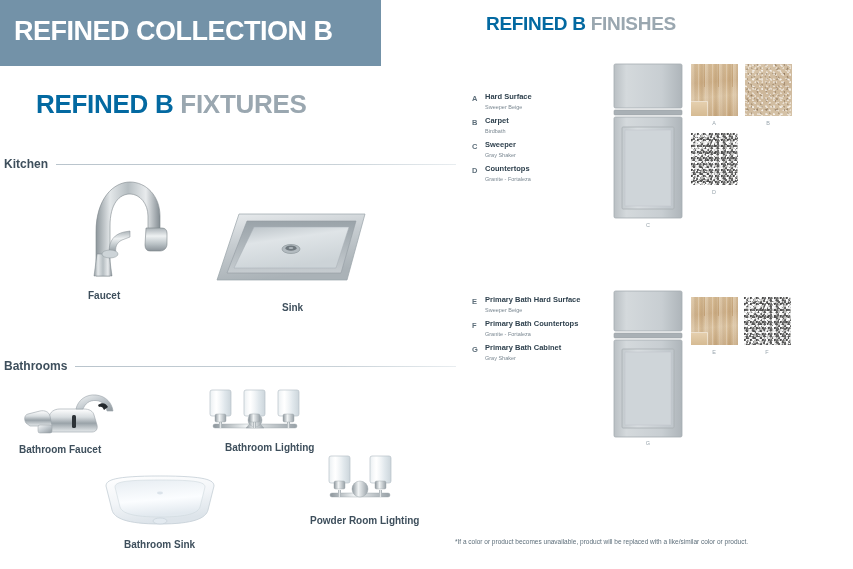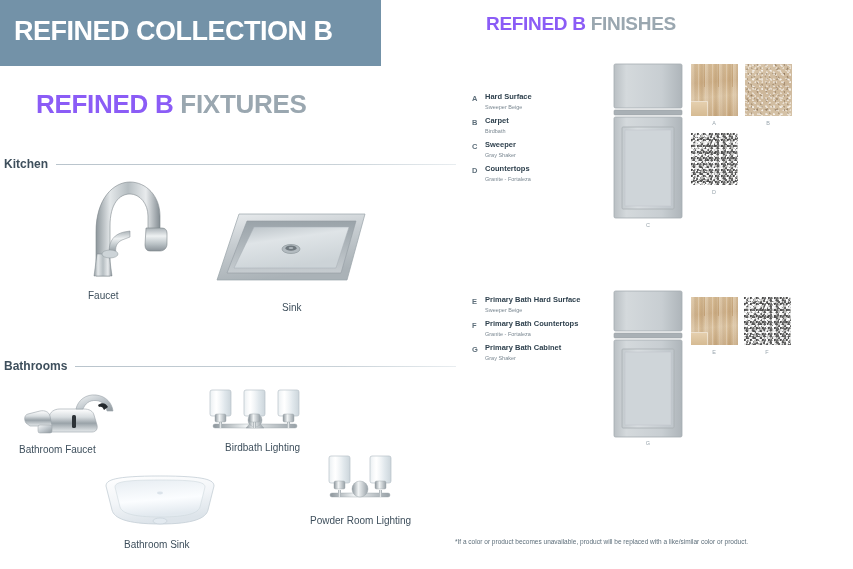--- a/index.html
+++ b/index.html
@@ -32,21 +32,21 @@
   }
 
   
   .sect-head {
     position: absolute;
     font-size: 26px;
     font-weight: bold;
     letter-spacing: -0.3px;
     white-space: nowrap;
   }
-  .sect-head .strong { color: #8b5cf6; }
+  .sect-head .strong { color: #0369a1; }
   .sect-head .light { color: #9aa7b0; font-weight: bold; }
 
   #fixtures-head { left: 36px; top: 89px; }
   #finishes-head { left: 486px; top: 13px; font-size: 19px; }
 
   
   .room-row {
     position: absolute;
     display: flex;
     align-items: center;
@@ -65,21 +65,21 @@
     height: 1px;
     background: linear-gradient(to right, #b9c4cc 0%, #c9d2d8 70%, #e8edf0 100%);
   }
   #row-kitchen { top: 157px; }
   #row-bathrooms { top: 359px; }
 
   
   .caption {
     position: absolute;
     font-size: 10px;
-    font-weight: normal;
+    font-weight: bold;
     color: #3e4f5c;
     white-space: nowrap;
   }
 
   
   .product { position: absolute; }
 
   
   .legend { position: absolute; }
   .legend-item {
@@ -328,21 +328,21 @@
       <rect x="48" y="14" width="21" height="26" rx="2" fill="url(#glass)" stroke="#b7c2c8" stroke-width="0.7"></rect>
       <rect x="53" y="38" width="11" height="8" rx="1.5" fill="url(#chr)" stroke="#9aa3a9" stroke-width="0.4"></rect>
     </g>
     <g>
       <rect x="91" y="46" width="3" height="6" fill="url(#chr)"></rect>
       <rect x="82" y="14" width="21" height="26" rx="2" fill="url(#glass)" stroke="#b7c2c8" stroke-width="0.7"></rect>
       <rect x="87" y="38" width="11" height="8" rx="1.5" fill="url(#chr)" stroke="#9aa3a9" stroke-width="0.4"></rect>
     </g>
   </svg>
 </div>
-<div class="caption" style="left:225px; top:442px;">Birdbath Lighting</div>
+<div class="caption" style="left:225px; top:442px;">Bathroom Lighting</div>
 
 <div class="product" style="left:98px; top:472px; width:124px; height:58px;">
   <svg width="124" height="58" viewBox="0 0 124 58">
     <defs>
       <linearGradient id="porc" x1="0" y1="0" x2="0.3" y2="1">
         <stop offset="0%" stop-color="#ffffff"></stop>
         <stop offset="55%" stop-color="#f2f5f8"></stop>
         <stop offset="100%" stop-color="#dde4ea"></stop>
       </linearGradient>
       <linearGradient id="porcIn" x1="0" y1="0" x2="0.2" y2="1">

